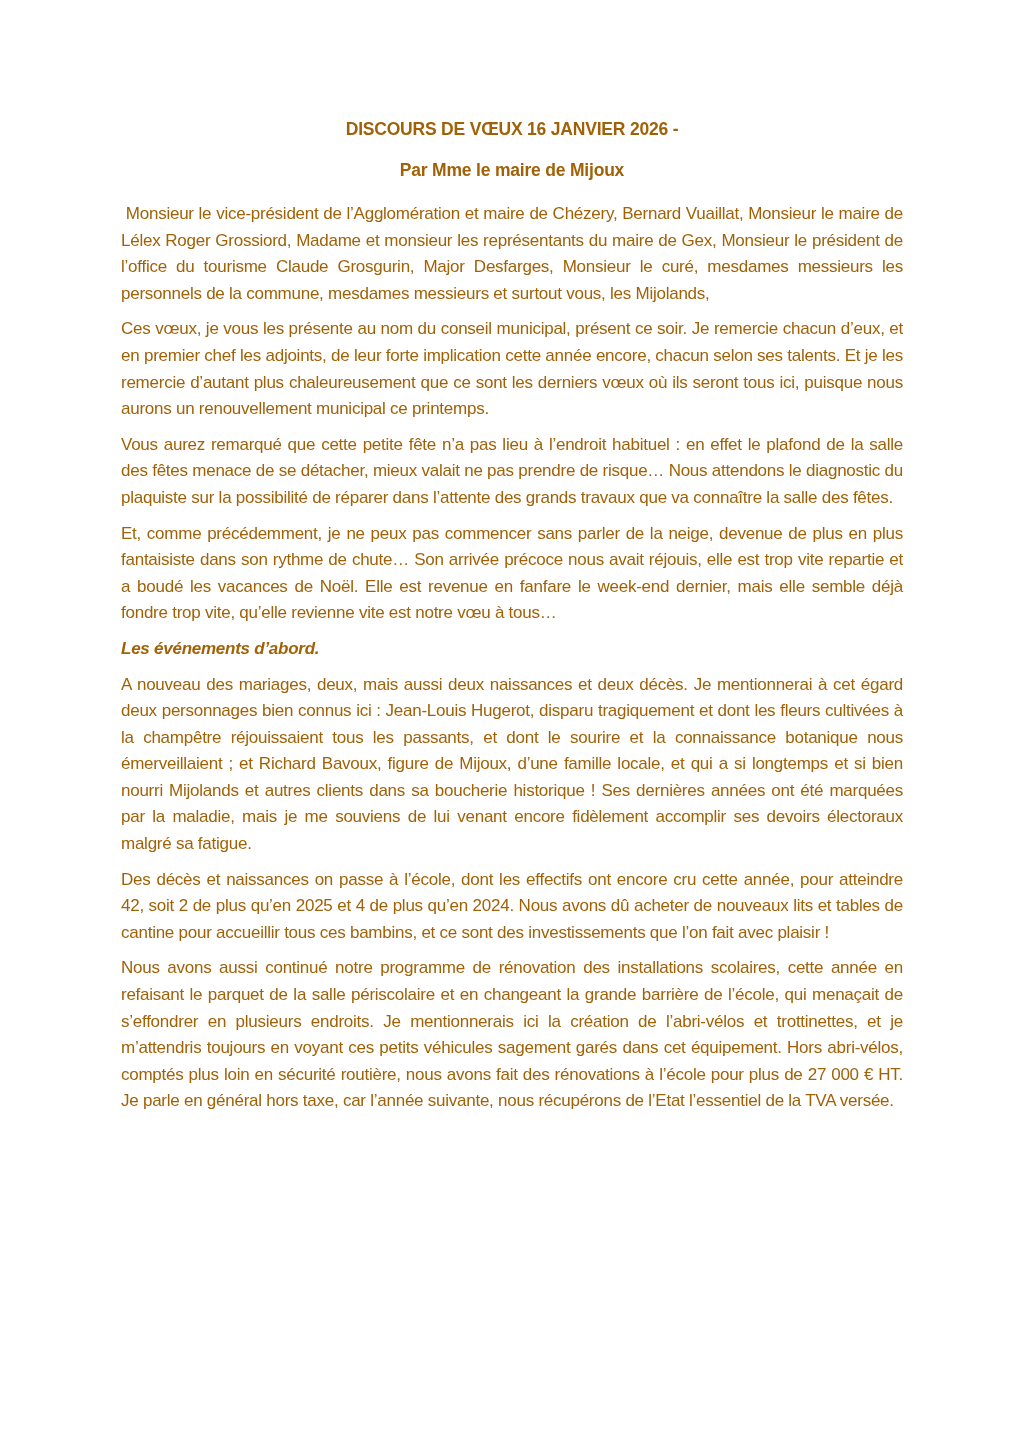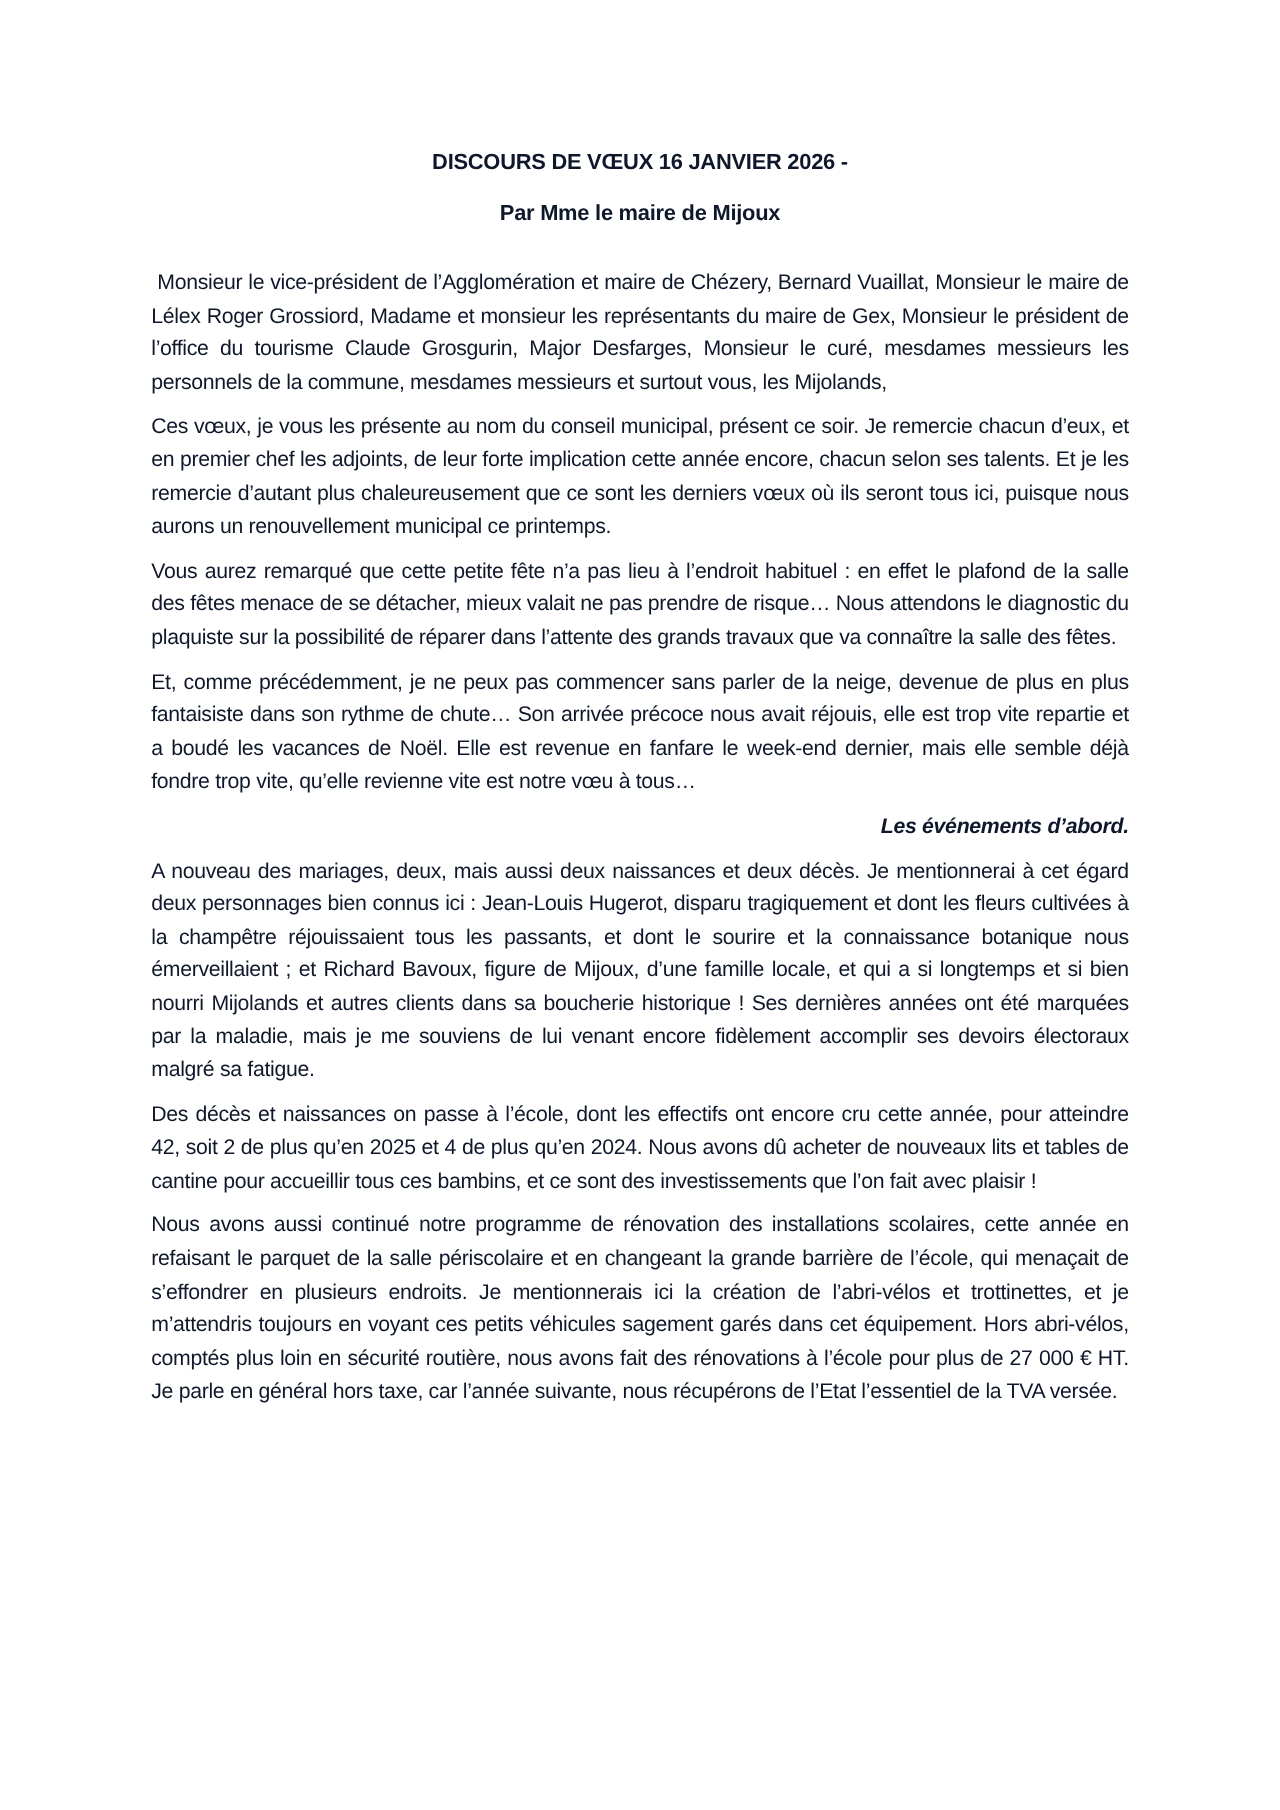--- a/index.html
+++ b/index.html
@@ -8,46 +8,46 @@
     background: #ffffff;
   }
   .page {
     position: relative;
     width: 1024px;
     height: 1448px;
     background: #ffffff;
     box-sizing: border-box;
     padding: 116px 121px 0 121px;
     font-family: "Liberation Sans", sans-serif;
-    color: #0f172a;
+    color: #a16207;
     overflow: hidden;
   }
   .doc-title, .doc-subtitle {
     text-align: center;
     font-weight: bold;
     font-size: 17.5px;
     line-height: 27px;
     letter-spacing: -0.2px;
     margin: 0 0 14px 0;
   }
   .doc-subtitle {
-    margin-bottom: 29px;
+    margin-bottom: 17px;
   }
   .para {
     font-size: 17px;
     line-height: 26.6px;
     letter-spacing: -0.25px;
     text-align: justify;
     margin: 0 0 9px 0;
     white-space: pre-wrap;
   }
   .para.heading {
     font-weight: bold;
     font-style: italic;
-    text-align: right;
+    text-align: left;
     margin-top: 2px;
   }
 </style>
 </head>
 <body>
 
 <div class="page">
   <h1 class="doc-title">DISCOURS DE VŒUX 16 JANVIER 2026 -</h1>
   <h2 class="doc-subtitle">Par Mme le maire de Mijoux</h2>
   <div>

